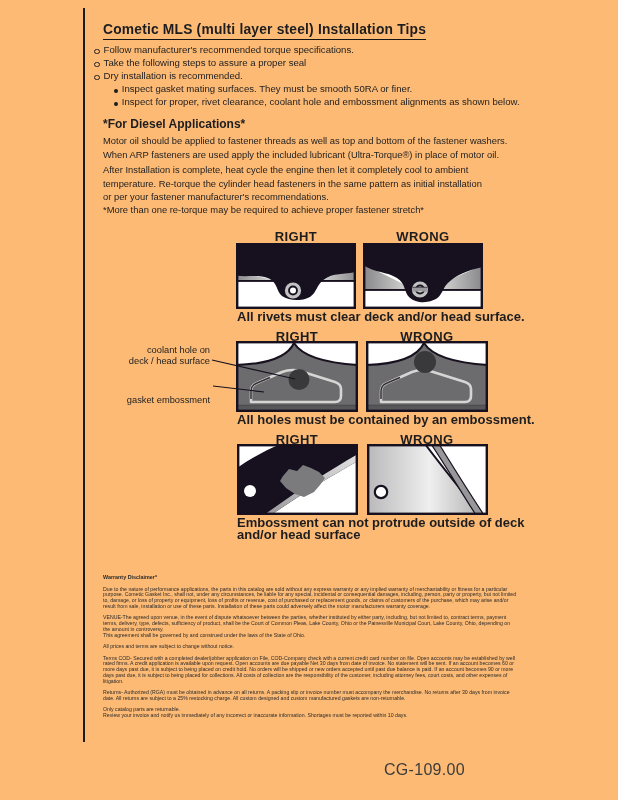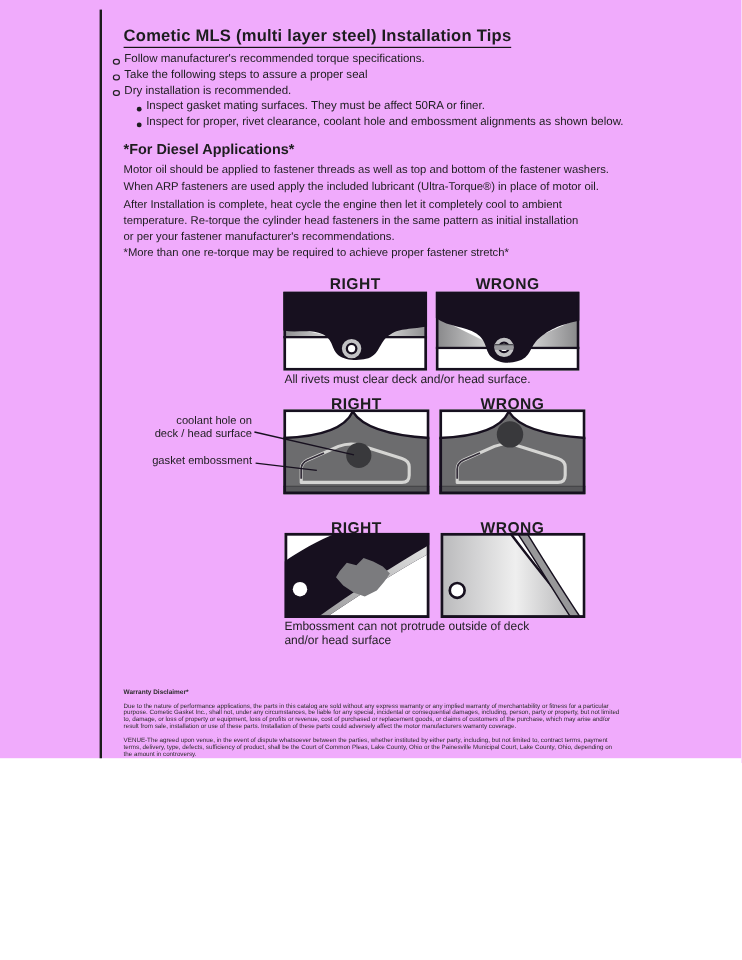--- a/index.html
+++ b/index.html
@@ -1,35 +1,35 @@
 <!DOCTYPE html>
 <html><head>
 <meta charset="utf-8">
 <style>
   html,body{margin:0;padding:0;background:#ffffff;}
-  .page{position:relative;width:618px;height:632px;background:#f0abfc;overflow:hidden;
+  .page{position:relative;width:618px;height:800px;background:#fdba74;overflow:hidden;
         font-family:"Liberation Sans","DejaVu Sans",sans-serif;color:#1d1d1f;}
   .abs{position:absolute;}
   .left-rule{left:83px;top:8px;width:1.6px;height:734px;background:#1c1c1c;}
   .title{left:103px;top:22px;font-size:13.8px;font-weight:bold;letter-spacing:.2px;
          border-bottom:1.7px solid #151515;padding-bottom:2px;white-space:nowrap;}
   .bullets{left:94px;top:43px;width:480px;font-size:9.6px;line-height:13px;}
   .brow{display:flex;align-items:center;}
   .obullet{flex:0 0 auto;width:3.6px;height:3.6px;border:1px solid #222;border-radius:50%;
            margin:4px 4px 0 0;}
   .fbullet{flex:0 0 auto;width:3.8px;height:3.8px;background:#1d1d1f;border-radius:50%;
            margin:4.4px 4px 0 20px;}
   .diesel-h{left:103px;top:117px;font-size:12px;font-weight:bold;}
   .para{left:103px;top:0;width:452px;font-size:9.4px;line-height:13.5px;}
   .pre{white-space:pre-line;}
   .p1{top:134px;}
   .p2{top:163px;}
   .p3{top:203px;}
   .dg-h{font-size:13px;font-weight:bold;letter-spacing:.4px;text-align:center;width:122px;}
-  .caption{font-size:10px;font-weight:normal;line-height:11.5px;}
+  .caption{font-size:13px;font-weight:bold;line-height:11.5px;}
   .lbl{font-size:9.3px;line-height:10.8px;text-align:right;width:120px;}
   .legal{left:103px;top:575px;width:414px;font-size:5.2px;line-height:5.8px;color:#2b2b2b;}
   .legal p{margin:0 0 5.6px 0;white-space:pre-line;}
   .legal .lh{font-weight:bold;font-size:5.4px;margin-bottom:5.8px;}
   .pagenum{left:384px;top:761px;font-size:16px;letter-spacing:.3px;color:#3b3b3b;}
   svg{display:block;}
 </style>
 </head>
 <body>
 
@@ -47,21 +47,21 @@
     <div class="brow">
       <span class="obullet"></span>
       <span>Take the following steps to assure a proper seal</span>
     </div>
     <div class="brow">
       <span class="obullet"></span>
       <span>Dry installation is recommended.</span>
     </div>
     <div class="brow">
       <span class="fbullet"></span>
-      <span>Inspect gasket mating surfaces.  They must be affect 50RA or finer.</span>
+      <span>Inspect gasket mating surfaces.  They must be smooth 50RA or finer.</span>
     </div>
     <div class="brow">
       <span class="fbullet"></span>
       <span>Inspect for proper, rivet clearance, coolant hole and embossment alignments as shown below.</span>
     </div>
   </div>
 
   <div class="abs diesel-h">*For Diesel Applications*</div>
   <div class="abs para pre p2">After Installation is complete, heat cycle the engine then let it completely cool to ambient
 temperature. Re-torque the cylinder head fasteners in the same pattern as initial installation
@@ -117,21 +117,21 @@
     <rect x="1.2" y="1.2" width="117.6" height="63.6" fill="none" stroke="#17101f" stroke-width="2.4"></rect>
   </svg>
 
   <div class="abs caption" style="left:237px;top:311px;">All rivets must clear deck and/or head surface.</div>
 
   <div class="abs dg-h" style="left:236px;top:329px;">RIGHT</div>
   <div class="abs dg-h" style="left:366px;top:329px;">WRONG</div>
 
   <div class="abs lbl pre" style="left:90px;top:345px;">coolant hole on
 deck / head surface</div>
-  <div class="abs lbl" style="left:90px;top:379px;">gasket embossment</div>
+  <div class="abs lbl" style="left:90px;top:395px;">gasket embossment</div>
 
   <svg class="abs" style="left:236px;top:341px;" width="122" height="71" viewBox="0 0 122 71">
     <rect width="122" height="71" fill="#ffffff"></rect>
     <path d="M0,24 C34,23 52,15 58,2 C66,15 90,22 122,24 L122,71 L0,71 Z" fill="#6c6c6e"></path>
     <rect x="0" y="63.8" width="122" height="1" fill="#3f3f42"></rect>
     <rect x="0" y="64.6" width="122" height="6.4" fill="#57575a"></rect>
     <path d="M15,61 L15,50 Q15,45 20,42.5 L46,31 Q55,27.5 64,30 L99,41 Q105,43 105,48 L105,55 Q105,61 99,61 Z" fill="none" stroke="#d5d5d3" stroke-width="2.6" stroke-linejoin="round"></path>
     <path d="M15,58 L15,50 Q15,45 20,42.5 L34,36.5" fill="none" stroke="#17101f" stroke-width="1.5" opacity="0.85"></path>
     <path d="M0,24 C34,23 52,15 58,2" fill="none" stroke="#17101f" stroke-width="2"></path>
     <path d="M58,2 C66,15 90,22 122,24" fill="none" stroke="#17101f" stroke-width="2"></path>
@@ -150,20 +150,21 @@
     <path d="M58,2 C66,15 90,22 122,24" fill="none" stroke="#17101f" stroke-width="2"></path>
     <circle cx="59" cy="21" r="11" fill="#39393c"></circle>
     <rect x="1.2" y="1.2" width="119.6" height="68.6" fill="none" stroke="#17101f" stroke-width="2.4"></rect>
   </svg>
 
   <svg class="abs" style="left:208px;top:352px;" width="95" height="45" viewBox="0 0 95 45">
     <line x1="4" y1="8" x2="87" y2="27" stroke="#17101f" stroke-width="1.1"></line>
     <line x1="5" y1="34" x2="56" y2="40" stroke="#17101f" stroke-width="1.1"></line>
   </svg>
 
+  <div class="abs caption" style="left:237px;top:414px;">All holes must be contained by an embossment.</div>
 
   <div class="abs dg-h" style="left:236px;top:432px;">RIGHT</div>
   <div class="abs dg-h" style="left:366px;top:432px;">WRONG</div>
 
   <svg class="abs" style="left:237px;top:444px;" width="121" height="71" viewBox="0 0 121 71">
     <defs>
       <linearGradient id="g3a" x1="0" y1="1" x2="1" y2="0">
         <stop offset="0" stop-color="#9a9a9c"></stop>
           <stop offset="1" stop-color="#e2e2e2"></stop>
       </linearGradient>

